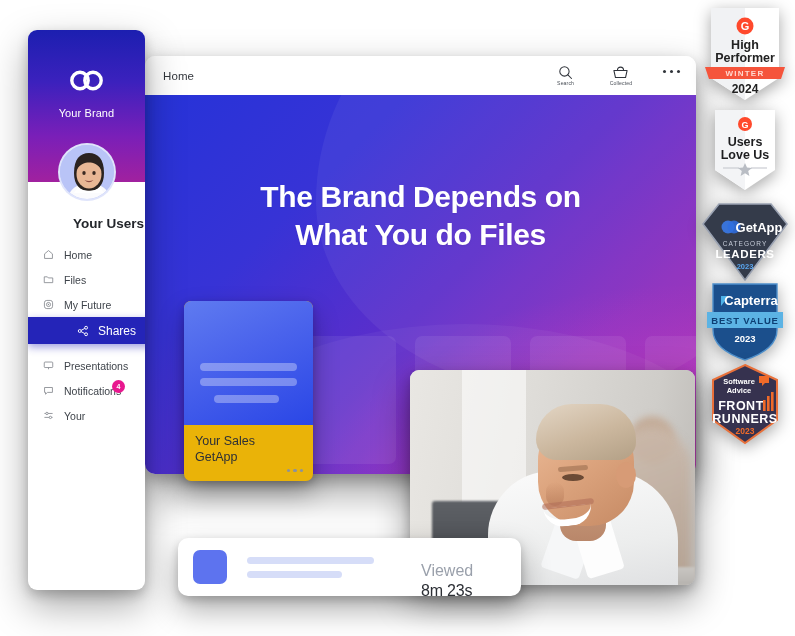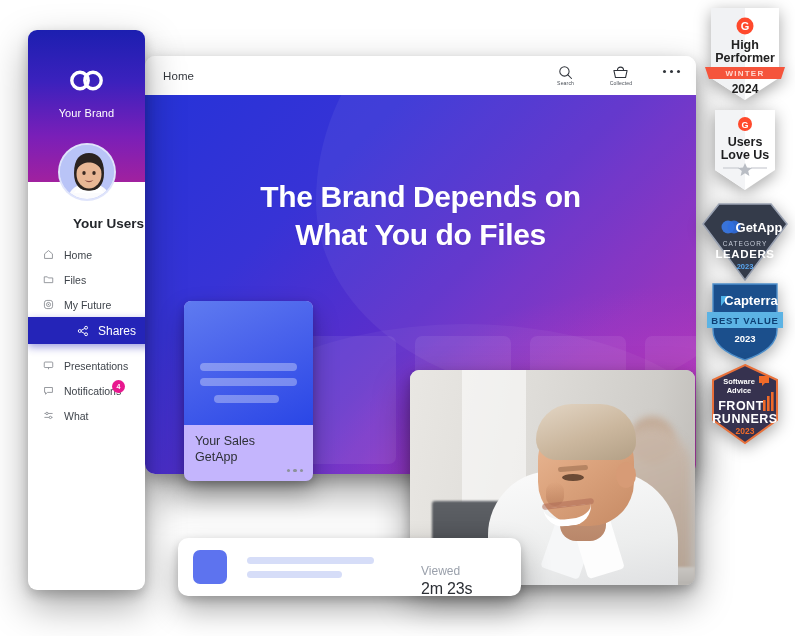--- a/index.html
+++ b/index.html
@@ -105,21 +105,21 @@
     background: rgba(255,255,255,.075);
   }
 
   
   .sales-card {
     position: absolute;
     left: 184px; top: 301px;
     width: 129px; height: 180px;
     border-radius: 7px;
     overflow: hidden;
-    background: #c4b5fd;
+    background: #eab308;
     box-shadow: 0 12px 26px rgba(0,0,0,.30), 0 3px 8px rgba(0,0,0,.18);
     z-index: 6;
   }
   .sales-thumb {
     height: 124px;
     background: linear-gradient(155deg, #5f7bf0 0%, #4a63ec 42%, #2a46e6 100%);
     position: relative;
   }
   .sales-thumb .line {
     position: absolute; left: 16px;
@@ -317,21 +317,21 @@
     width: 34px; height: 34px; border-radius: 7px;
     background: #5d73ef; flex: none;
   }
   .stat-lines { margin-left: 20px; flex: 1; }
   .stat-lines .sl {
     height: 7px; border-radius: 4px; background: #d6ddf8;
   }
   .stat-lines .sl1 { width: 127px; }
   .stat-lines .sl2 { width: 95px; margin-top: 7px; }
   .stat-right { text-align: left; min-width: 82px; }
-  .stat-label { font-size: 12px; color: #9aa0ab; margin-top: 27px; }
+  .stat-label { font-size: 16px; color: #9aa0ab; margin-top: 27px; }
   .stat-value { font-size: 16px; color: #2c2f35; margin-top: 2px; letter-spacing: -.2px; }
 
   
   .badges {
     position: absolute;
     right: 2px; top: 4px;
     width: 96px;
     z-index: 12;
   }
   .badge { position: absolute; left: 0; width: 96px; }
@@ -510,21 +510,21 @@
 
       <div class="sb-item">
         <span class="ico">
           <svg width="11" height="11" viewBox="0 0 14 14" fill="none">
             <line x1="1.8" y1="4.4" x2="12.2" y2="4.4" stroke="#5a5f67" stroke-width="1.1"></line>
             <line x1="1.8" y1="9.4" x2="12.2" y2="9.4" stroke="#5a5f67" stroke-width="1.1"></line>
             <circle cx="5" cy="4.4" r="1.5" fill="#fff" stroke="#5a5f67" stroke-width="1.1"></circle>
             <circle cx="9.4" cy="9.4" r="1.5" fill="#fff" stroke="#5a5f67" stroke-width="1.1"></circle>
           </svg>
         </span>
-        <span>What</span>
+        <span>Your</span>
       </div>
     </div>
   </div>
 
   <div class="video-panel">
     <div class="vp-scene">
       <div class="vp-wall"></div>
       <div class="vp-wallpanel"></div>
       <div class="vp-bghead"></div>
       <div class="vp-bgperson"></div>
@@ -546,21 +546,21 @@
   </div>
 
   <div class="stat-bar">
     <div class="stat-swatch"></div>
     <div class="stat-lines">
       <div class="sl sl1"></div>
       <div class="sl sl2"></div>
     </div>
     <div class="stat-right">
       <div class="stat-label">Viewed</div>
-      <div class="stat-value">2m 23s</div>
+      <div class="stat-value">8m 23s</div>
     </div>
   </div>
 
   <div class="badges">
 
     <div class="badge" style="top:0px;">
       <svg width="96" height="100" viewBox="0 0 96 100">
         <path d="M14 4 H82 V74 L48 96 L14 74 Z" fill="#ffffff"></path>
         <path d="M14 4 H48 V96 L14 74 Z" fill="#f1f2f4"></path>
         <circle cx="48" cy="22" r="8.5" fill="#ff492c"></circle>

